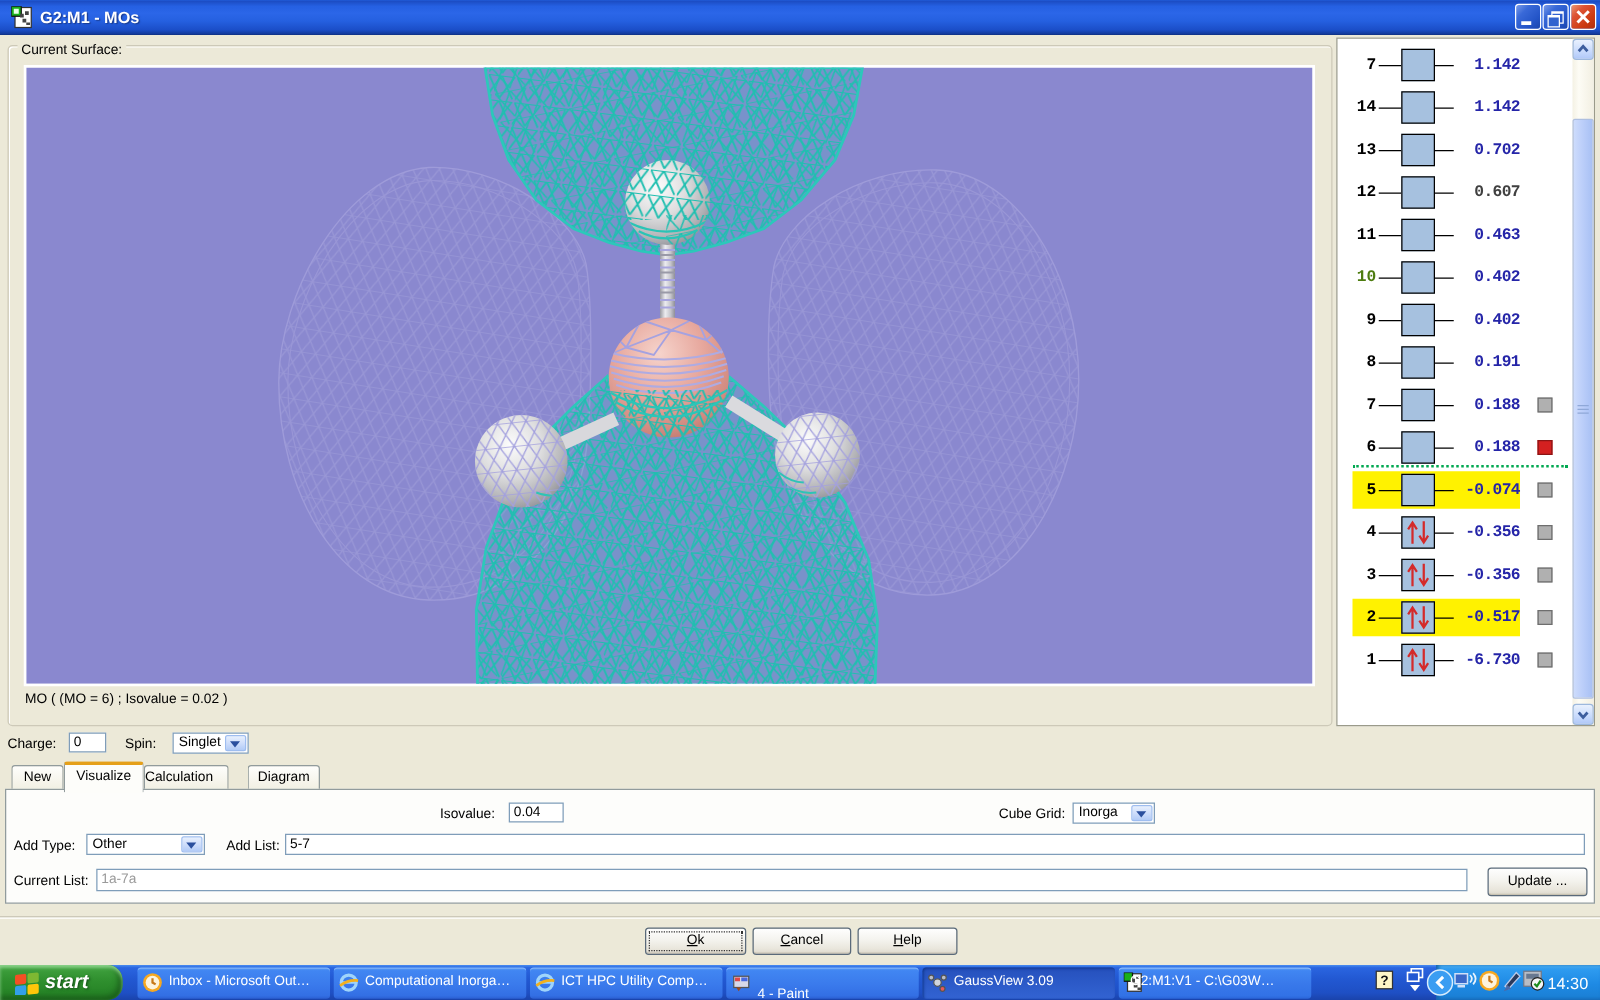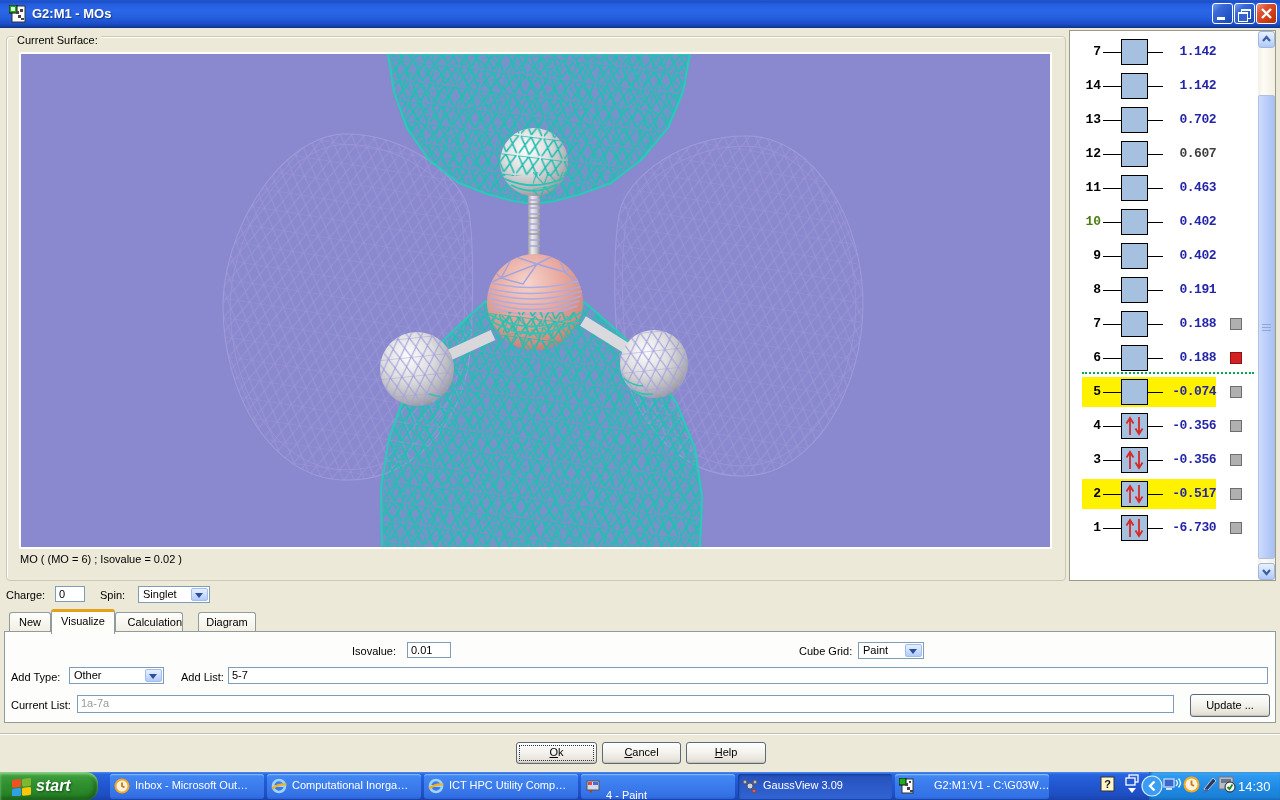--- a/index.html
+++ b/index.html
@@ -245,36 +245,36 @@
     </div>
     <div style="position:absolute;left:0;top:532px;width:17px;height:17px;border:1px solid #9db8dd;border-radius:3px;background:linear-gradient(180deg,#e9f1fe,#c8dafc 60%,#b0c8f8);box-sizing:border-box">
       <svg width="15" height="15" style="position:absolute;left:0;top:0">
         <path d="M4 6L7.5 10L11 6" stroke="#3d5e9e" stroke-width="2.2" fill="none"></path>
       </svg>
     </div>
   </div>
 <div class="ab" style="left:6px;top:589px">Charge:</div>
 <div class="tb" style="left:55px;top:586px;width:30px;height:16px">0</div>
 <div class="ab" style="left:100px;top:589px">Spin:</div>
-<div class="combo" style="left:138px;top:586px;width:72px;height:17px">
+<div class="combo" style="left:138px;top:586px;width:61px;height:17px">
     <div style="position:absolute;left:4px;top:1px">Singlet</div>
     <div class="cbtn">
       <div class="arr"></div>
     </div>
   </div>
 <div class="ab" style="left:9px;top:612px;width:40px;height:19px;border:1px solid #919b9c;border-bottom:none;border-radius:3px 3px 0 0;background:linear-gradient(180deg,#fefefc,#f1efe2);text-align:center;line-height:18px">New</div>
 <div class="ab" style="left:51px;top:609px;width:62px;height:22px;border:1px solid #919b9c;border-bottom:none;border-radius:3px 3px 0 0;background:#fdfdfa;border-top:3px solid #e5a01a;text-align:center;line-height:19px;z-index:3">Visualize</div>
-<div class="ab" style="left:115px;top:612px;width:66px;height:19px;border:1px solid #919b9c;border-bottom:none;border-radius:3px 3px 0 0;background:linear-gradient(180deg,#fefefc,#f1efe2);text-align:right;line-height:18px">Calculation</div>
+<div class="ab" style="left:115px;top:612px;width:66px;height:19px;border:1px solid #919b9c;border-bottom:none;border-radius:3px 3px 0 0;background:linear-gradient(180deg,#fefefc,#f1efe2);text-align:left;line-height:18px">Calculation</div>
 <div class="ab" style="left:198px;top:612px;width:56px;height:19px;border:1px solid #919b9c;border-bottom:none;border-radius:3px 3px 0 0;background:linear-gradient(180deg,#fefefc,#f1efe2);text-align:center;line-height:18px">Diagram</div>
 <div class="ab" style="left:4px;top:631px;width:1272px;height:92px;border:1px solid #919b9c;background:#fdfdfb;box-sizing:border-box;z-index:2"></div>
 <div class="ab" style="left:352px;top:645px;z-index:4">Isovalue:</div>
-<div class="tb" style="left:407px;top:642px;width:44px;height:16px;z-index:4">0.01</div>
+<div class="tb" style="left:407px;top:642px;width:44px;height:16px;z-index:4">0.04</div>
 <div class="ab" style="left:799px;top:645px;z-index:4">Cube Grid:</div>
 <div class="combo" style="left:858px;top:642px;width:66px;height:17px;z-index:4">
-    <div style="position:absolute;left:4px;top:1px">Paint</div>
+    <div style="position:absolute;left:4px;top:1px">Inorga</div>
     <div class="cbtn">
       <div class="arr"></div>
     </div>
   </div>
 <div class="ab" style="left:11px;top:671px;z-index:4">Add Type:</div>
 <div class="combo" style="left:69px;top:667px;width:95px;height:17px;z-index:4">
     <div style="position:absolute;left:4px;top:1px">Other</div>
     <div class="cbtn">
       <div class="arr"></div>
     </div>
@@ -343,21 +343,21 @@
   </div>
 <div class="ab" style="left:895px;top:774px;width:154px;height:25px;border-radius:3px;background:linear-gradient(180deg,#68a6f8 0%,#4186f2 10%,#3878ea 55%,#3272e6 90%,#2a65d8 100%);box-shadow:inset 0 1px 0 #86b8fa;overflow:hidden">
     <div style="position:absolute;left:4px;top:4px"><svg width="16" height="16">
         <rect x="3" y="1" width="11" height="14" fill="#fff" stroke="#333"></rect>
         <rect x="0" y="0" width="7" height="7" fill="#1ab01a" stroke="#111"></rect>
         <rect x="6" y="5" width="3" height="3" fill="#444"></rect>
         <rect x="10" y="3" width="2" height="2" fill="#444"></rect>
         <rect x="8" y="9" width="3" height="3" fill="#444"></rect>
         <rect x="11" y="12" width="3" height="2" fill="#444"></rect>
       </svg></div>
-    <div style="position:absolute;left:39px;top:5px;color:#fff;font-size:11px;white-space:nowrap">G2:M1:V1 - C:\G03W…</div>
+    <div style="position:absolute;left:9px;top:5px;color:#fff;font-size:11px;white-space:nowrap">G2:M1:V1 - C:\G03W…</div>
   </div>
 <svg class="ab" style="left:1100px;top:776px" width="16" height="17">
     <rect x="1" y="1" width="13" height="14" fill="#fdf6c8" stroke="#333"></rect>
     <text x="7.5" y="12" font-size="11" font-weight="bold" text-anchor="middle" fill="#111" font-family="Liberation Sans">?</text>
   </svg>
 <svg class="ab" style="left:1124px;top:774px" width="16" height="22">
     <rect x="5" y="1" width="9" height="7" fill="none" stroke="#fff" stroke-width="1.3"></rect>
     <rect x="2" y="4" width="9" height="7" fill="#2258d2" stroke="#fff" stroke-width="1.3"></rect>
     <path d="M4 14 L12 14 L8 19 Z" fill="#fff"></path>
   </svg>

